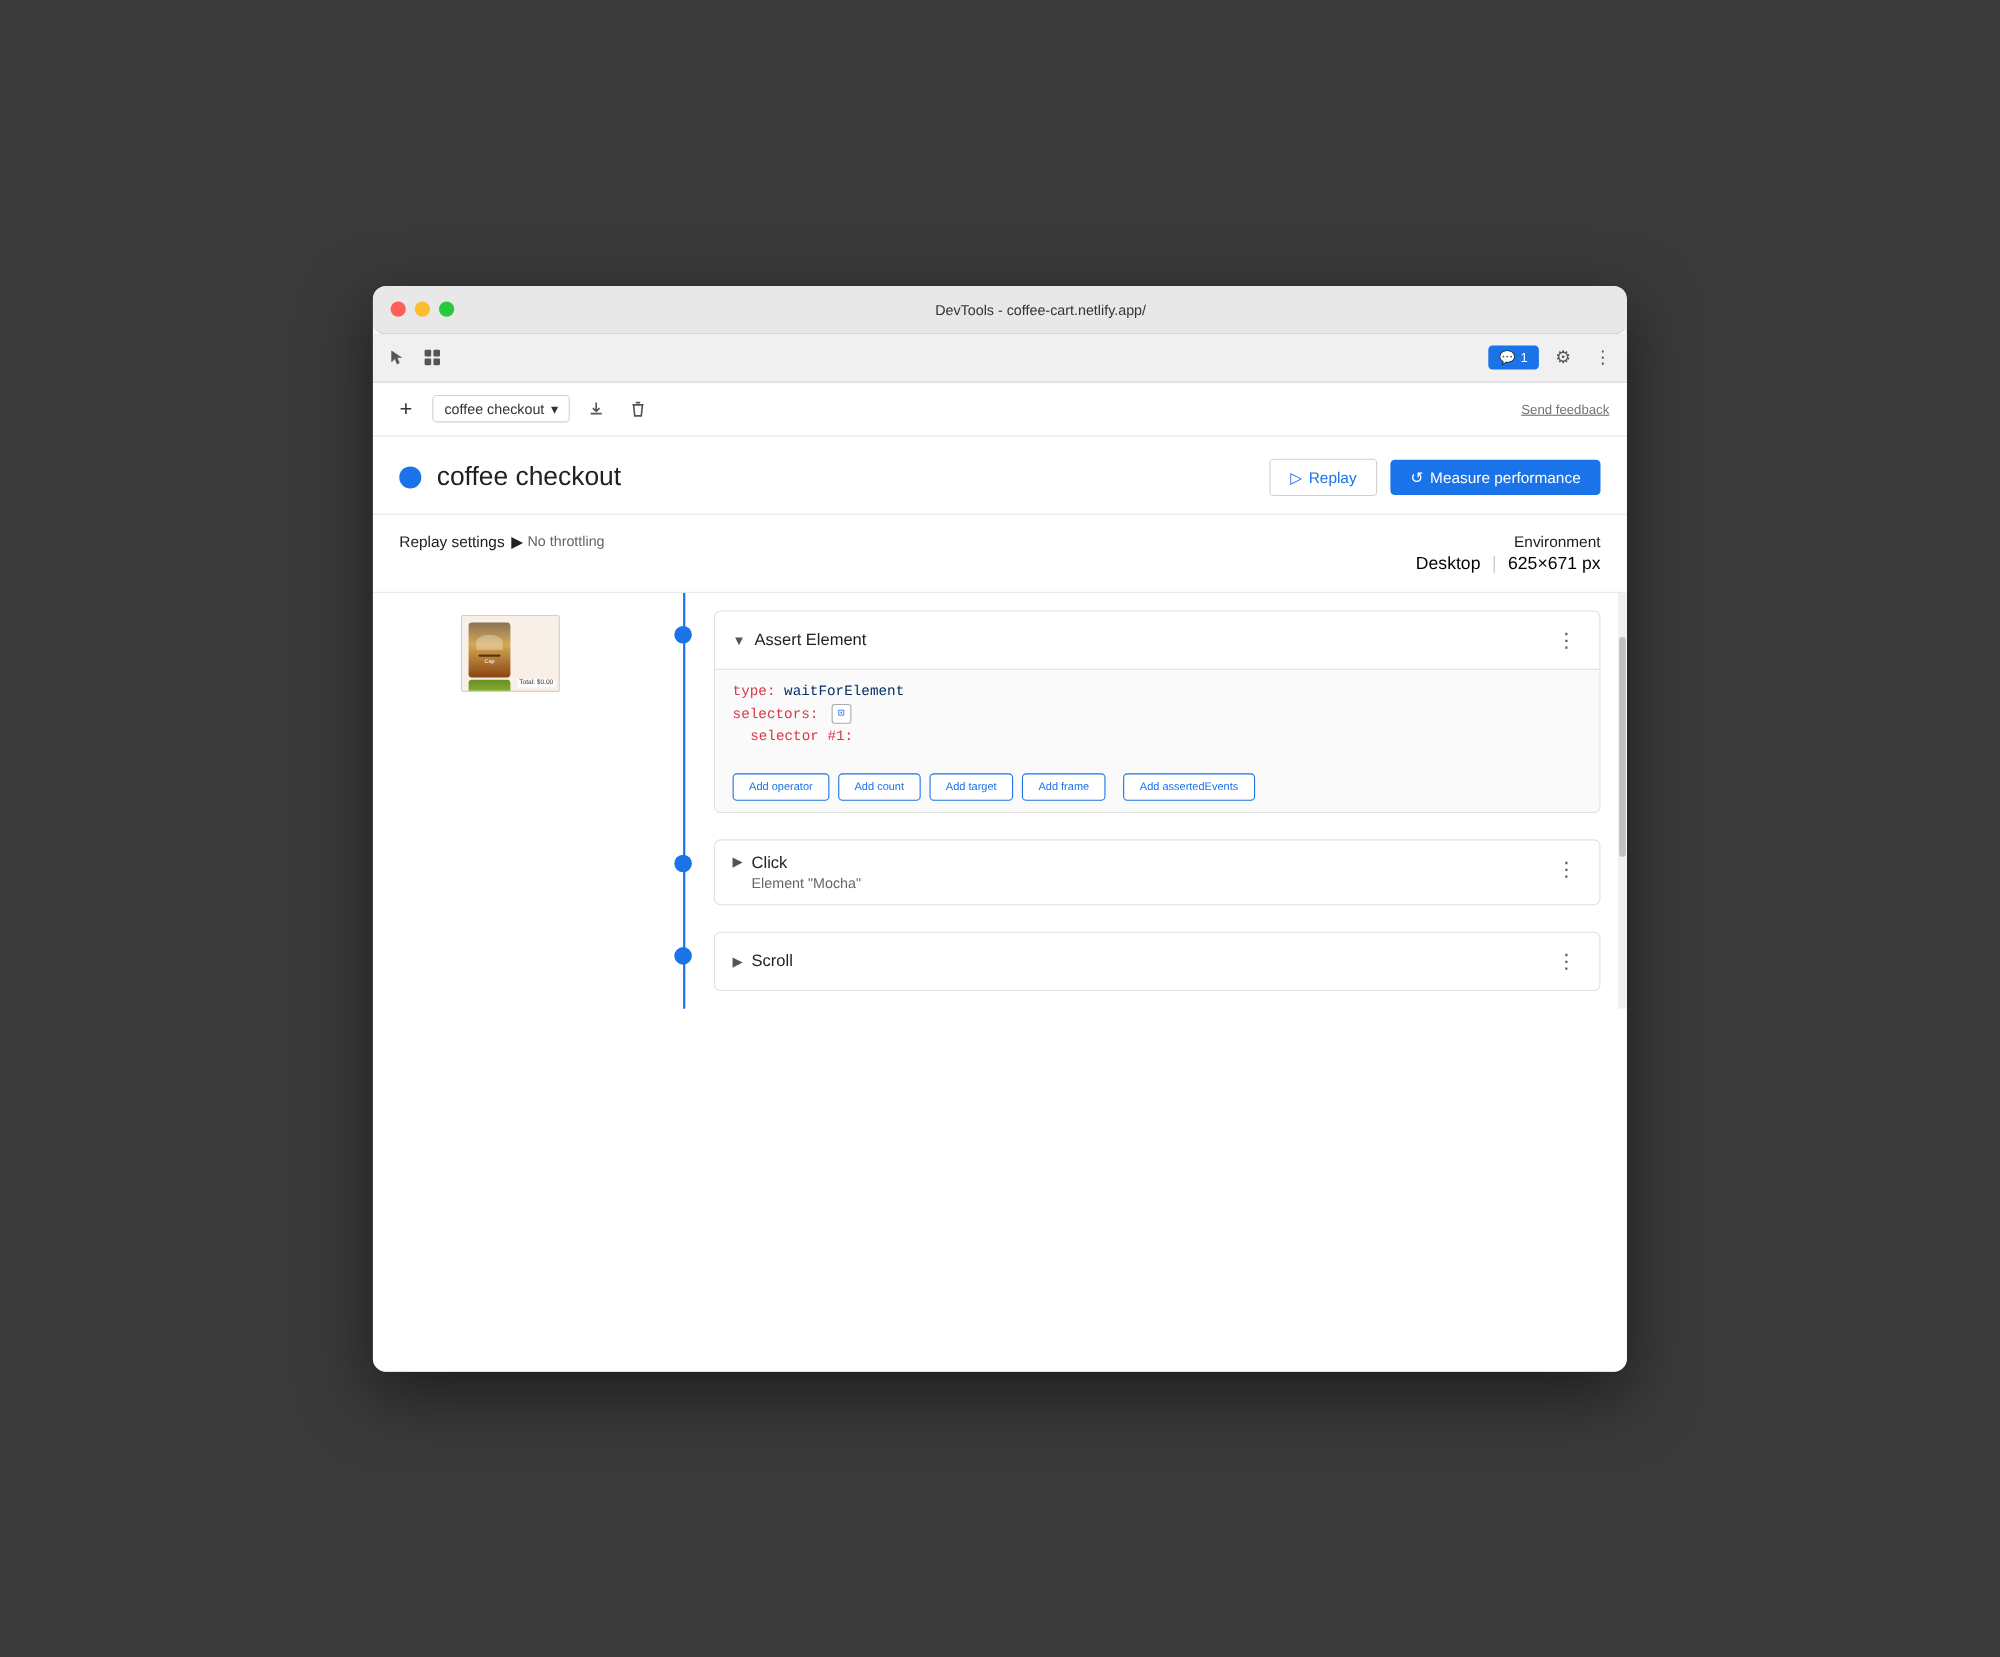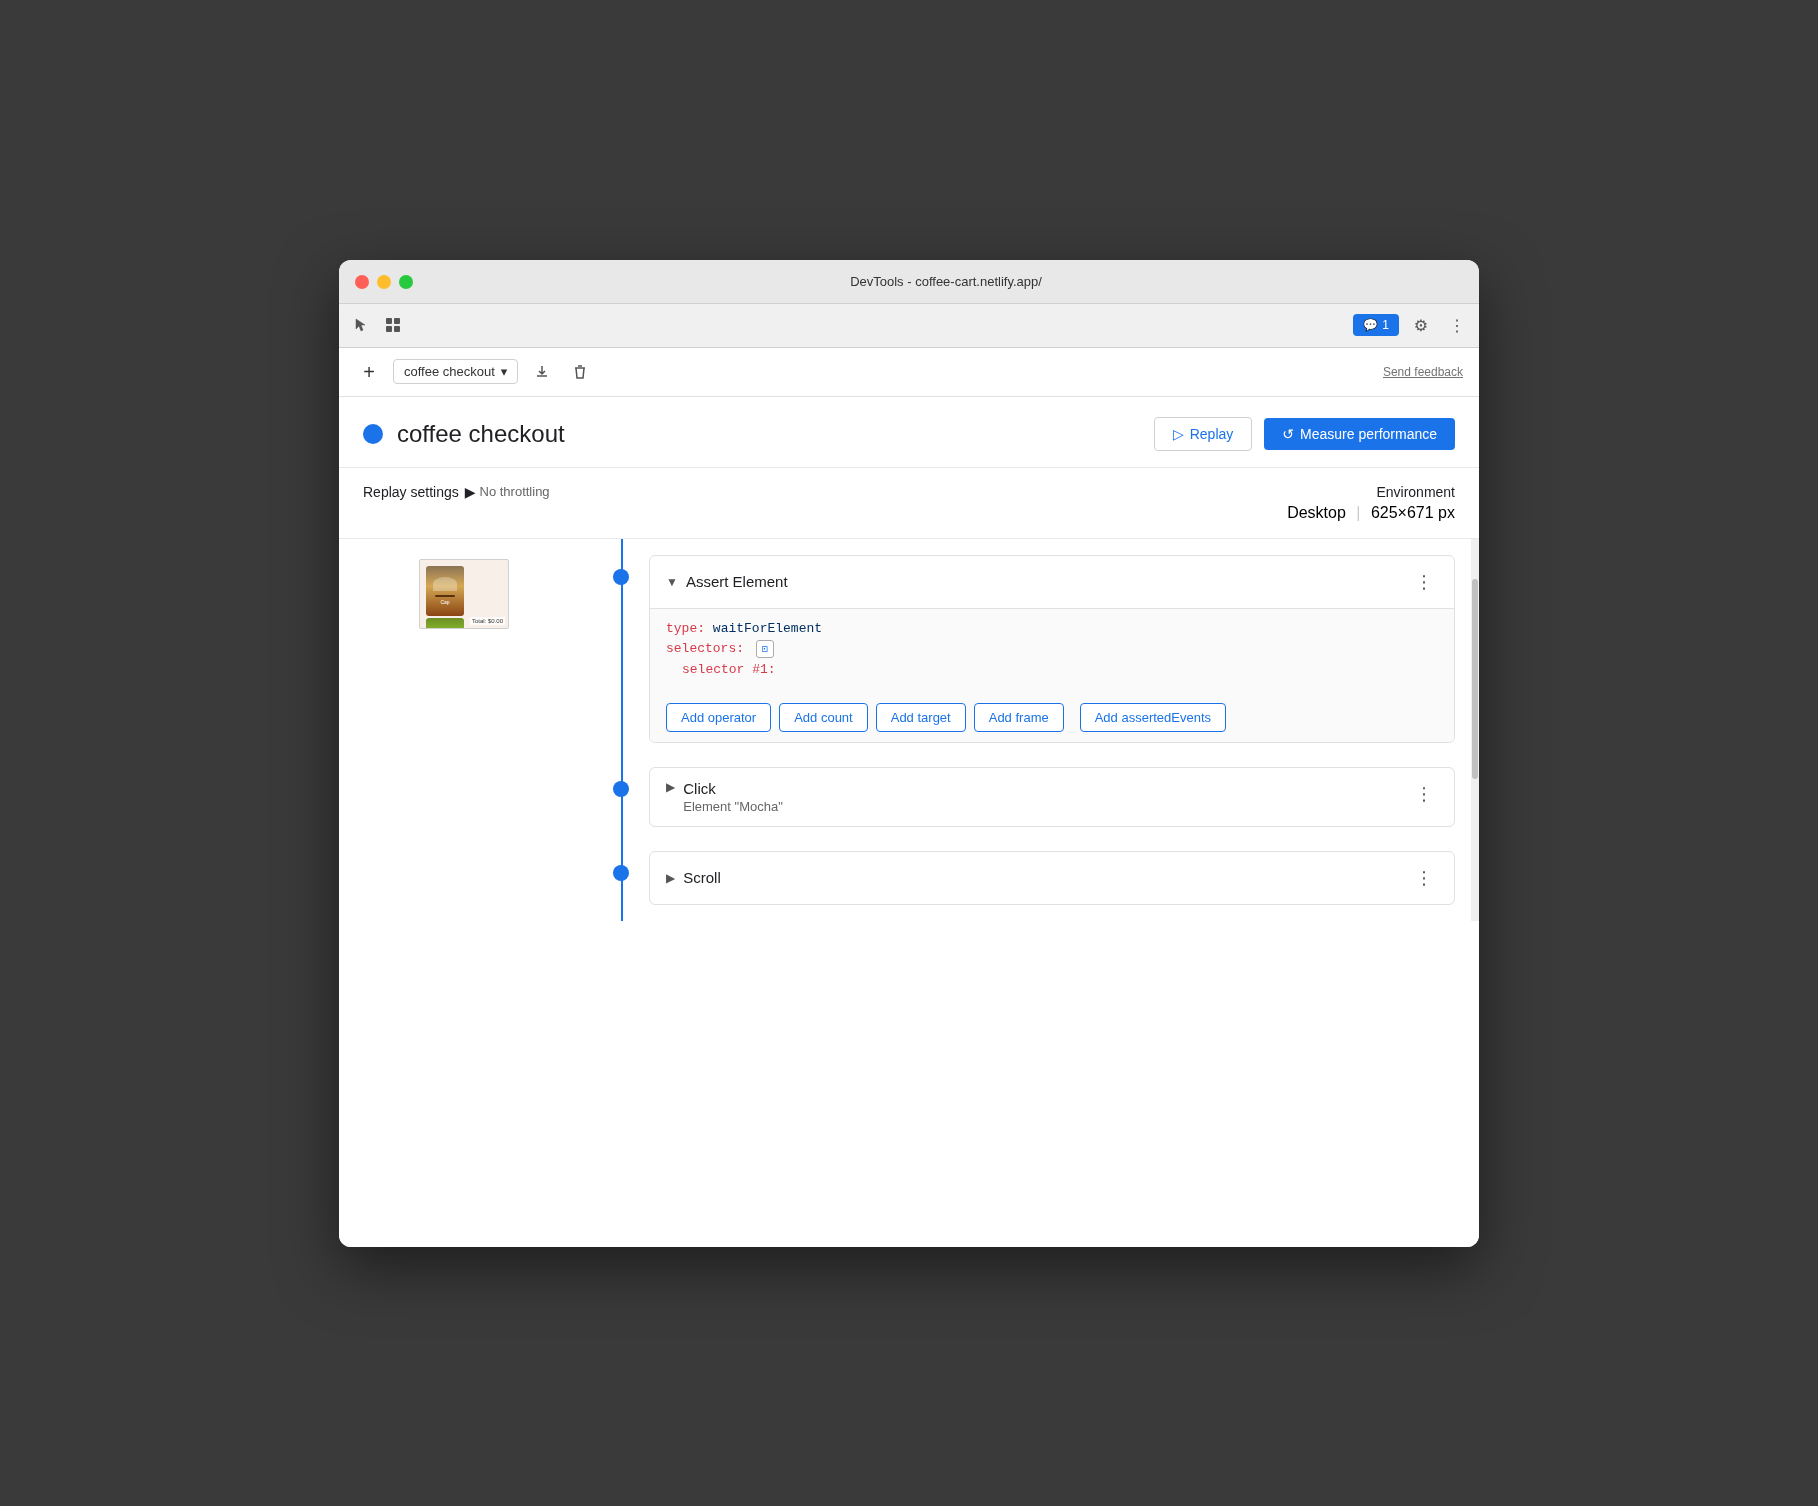--- a/index.html
+++ b/index.html
@@ -18,22 +18,23 @@
       border-radius: 12px;
       box-shadow: 0 20px 60px rgba(0,0,0,0.5);
       overflow: hidden;
     }
 
     
     .titlebar {
       background: #e8e8e8;
       padding: 14px 16px;
       display: flex;
-      align-items: flex-end;
+      align-items: flex-start;
       border-bottom: 1px solid #d0d0d0;
+      border-radius: 12px;
     }
 
     .traffic-lights {
       display: flex;
       gap: 8px;
       margin-right: 16px;
     }
 
     .traffic-light {
       width: 14px;
@@ -483,21 +484,21 @@
       flex-wrap: wrap;
       gap: 8px;
     }
 
     .action-btn {
       border: 1px solid #1a73e8;
       color: #1a73e8;
       background: white;
       border-radius: 4px;
       padding: 6px 14px;
-      font-size: 13px;
+      font-size: 10px;
       cursor: pointer;
       font-weight: 500;
     }
 
     .collapsed-step {
       display: flex;
       align-items: center;
       padding: 12px 16px;
       cursor: pointer;
     }

